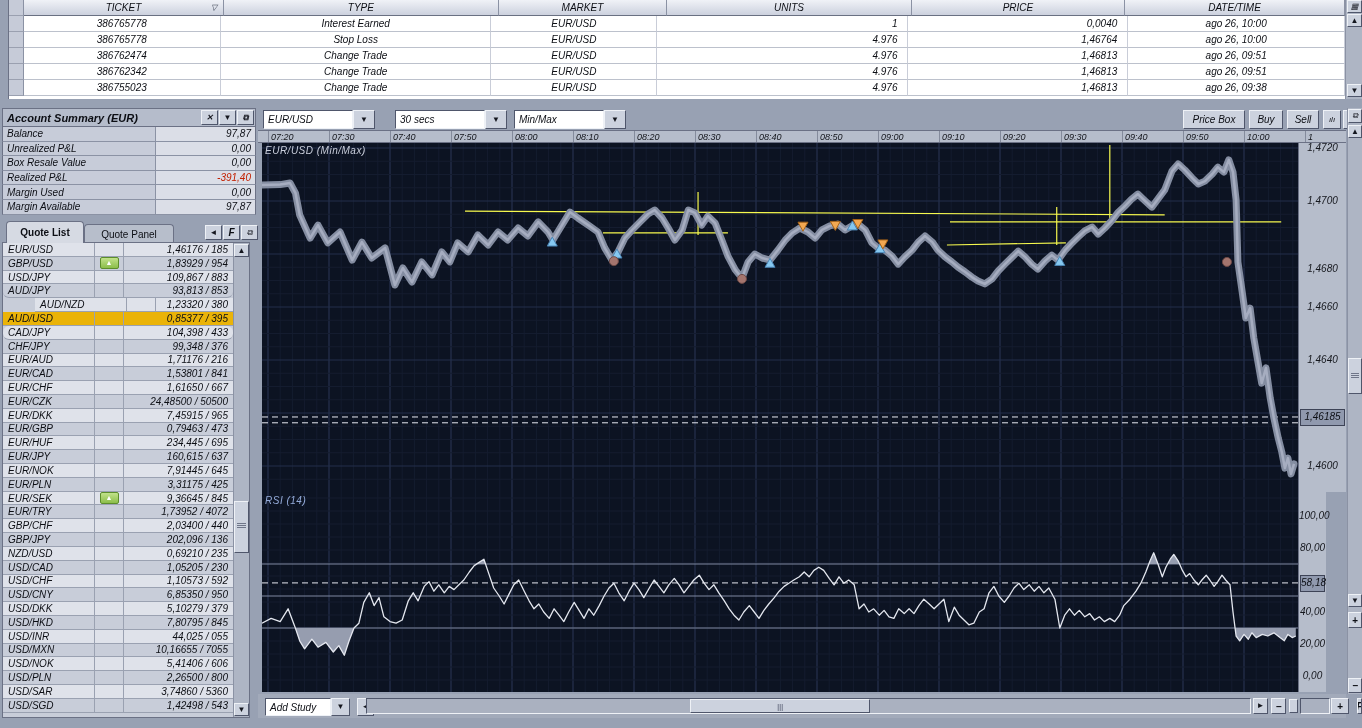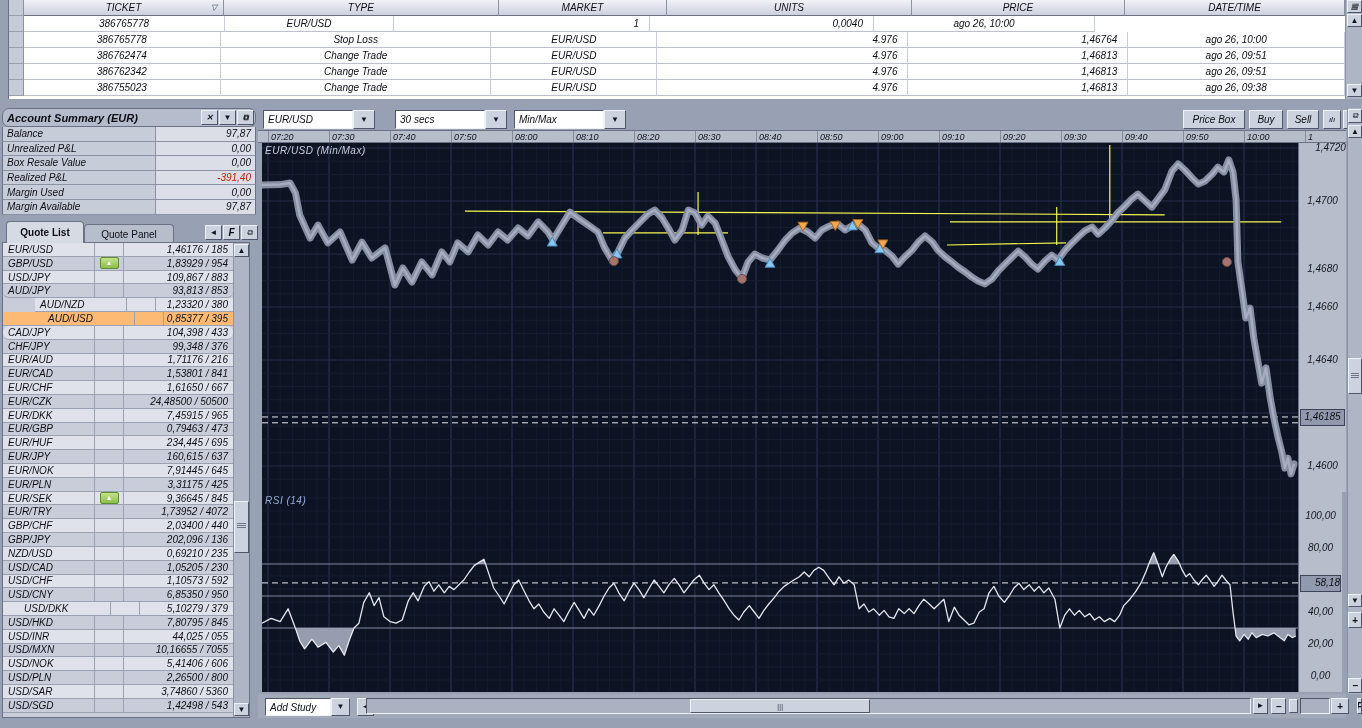--- a/index.html
+++ b/index.html
@@ -63,20 +63,21 @@
         <div class="txn-hcell" style="width: 275px;">TYPE</div>
         <div class="txn-hcell" style="width: 168px;">MARKET</div>
         <div class="txn-hcell" style="width: 245px;">UNITS</div>
         <div class="txn-hcell" style="width: 213px;">PRICE</div>
         <div class="txn-hcell" style="width: 220px;">DATE/TIME</div>
       </div>
   <div id="txn-body">
         <div class="txn-row">
           <div class="txn-cell gutter" style="width: 14px;"></div>
           <div class="txn-cell al-c" style="width: 200px;">386765778</div>
+          <div class="txn-cell al-c" style="width: 275px;">Interest Earned</div>
           <div class="txn-cell al-c" style="width: 168px;">EUR/USD</div>
           <div class="txn-cell al-r" style="width: 245px;">1</div>
           <div class="txn-cell al-r" style="width: 213px;">0,0040</div>
           <div class="txn-cell al-c" style="width: 220px;">ago 26, 10:00</div>
         </div>
         <div class="txn-row">
           <div class="txn-cell gutter" style="width: 14px;"></div>
           <div class="txn-cell al-c" style="width: 200px;">386765778</div>
           <div class="txn-cell al-c" style="width: 275px;">Stop Loss</div>
           <div class="txn-cell al-c" style="width: 168px;">EUR/USD</div>
@@ -119,21 +120,21 @@
       </div>
   <div class="bevel btn abs" style="left:1px;top:14px;width:15px;height:13px;">
         <span class="icon-glyph">▲</span>
       </div>
   <div class="bevel btn abs" style="left:1px;top:84px;width:15px;height:13px;">
         <span class="icon-glyph">▼</span>
       </div>
 </div>
 
 <div class="abs" style="left:2px;top:108px;width:254px;">
-  <div class="title-bar" style="height:17px;border-radius:7px;">
+  <div class="title-bar" style="height:17px;">
     <span style="flex:1;">Account Summary (EUR)</span>
     <span class="bevel btn mini-btn">
           <span class="icon-glyph">✕</span>
         </span>
     <span class="bevel btn mini-btn">
           <span class="icon-glyph">▼</span>
         </span>
     <span class="bevel btn mini-btn" style="margin-right:1px;">
           <span class="icon-glyph">⧉</span>
         </span>
@@ -206,21 +207,21 @@
         <div class="q-row" style="background: rgb(200, 205, 217); border-radius: 6px;">
           <div class="q-pair">AUD/JPY</div>
           <div class="q-icon"></div>
           <div class="q-val">93,813 / 853</div>
         </div>
         <div class="q-row" style="background: rgb(223, 226, 234); margin-left: 32px;">
           <div class="q-pair">AUD/NZD</div>
           <div class="q-icon"></div>
           <div class="q-val">1,23320 / 380</div>
         </div>
-        <div class="q-row" style="background: #fdba74; padding-left: 40px;">
+        <div class="q-row" style="background: #eab308;">
           <div class="q-pair">AUD/USD</div>
           <div class="q-icon"></div>
           <div class="q-val">0,85377 / 395</div>
         </div>
         <div class="q-row" style="background: rgb(223, 226, 234); border-radius: 6px;">
           <div class="q-pair">CAD/JPY</div>
           <div class="q-icon"></div>
           <div class="q-val">104,398 / 433</div>
         </div>
         <div class="q-row" style="background: rgb(200, 205, 217);">
@@ -313,21 +314,21 @@
         <div class="q-row" style="background: rgb(223, 226, 234);">
           <div class="q-pair">USD/CHF</div>
           <div class="q-icon"></div>
           <div class="q-val">1,10573 / 592</div>
         </div>
         <div class="q-row" style="background: rgb(200, 205, 217);">
           <div class="q-pair">USD/CNY</div>
           <div class="q-icon"></div>
           <div class="q-val">6,85350 / 950</div>
         </div>
-        <div class="q-row" style="background: rgb(223, 226, 234); padding-left: 16px;">
+        <div class="q-row" style="background: rgb(223, 226, 234);">
           <div class="q-pair">USD/DKK</div>
           <div class="q-icon"></div>
           <div class="q-val">5,10279 / 379</div>
         </div>
         <div class="q-row" style="background: rgb(200, 205, 217);">
           <div class="q-pair">USD/HKD</div>
           <div class="q-icon"></div>
           <div class="q-val">7,80795 / 845</div>
         </div>
         <div class="q-row" style="background: rgb(223, 226, 234);">
@@ -582,21 +583,21 @@
         <polygon points="573.3,87.38000000000089 568.3,78.38000000000089 578.3,78.38000000000089" fill="#f2a852" stroke="#a86418" stroke-width="1"></polygon>
         <polygon points="595.87,85.5250000000005 590.87,76.5250000000005 600.87,76.5250000000005" fill="#f2a852" stroke="#a86418" stroke-width="1"></polygon>
         <polygon points="620.88,105.92999999999886 615.88,96.92999999999886 625.88,96.92999999999886" fill="#f2a852" stroke="#a86418" stroke-width="1"></polygon>
         <circle cx="351.87" cy="118.15499999999989" r="4.5" fill="#a4756e" stroke="#6f4a46" stroke-width="1"></circle>
         <circle cx="479.96999999999997" cy="135.90999999999852" r="4.5" fill="#a4756e" stroke="#6f4a46" stroke-width="1"></circle>
         <circle cx="964.9199999999998" cy="118.94999999999922" r="4.5" fill="#a4756e" stroke="#6f4a46" stroke-width="1"></circle>
       </svg>
   <div class="plot-label" style="left:3px;top:2px;color:#c9cedb;">EUR/USD (Min/Max)</div>
 </div>
 <div class="abs" style="left:1298px;top:143px;width:48px;height:349px;background:#b6bdcb;border-left:1px solid #6b7185;" id="price-axis">
-      <div class="y-label" style="top: -1px; margin-left: 8px;">1,4720</div>
+      <div class="y-label" style="top: -1px;">1,4720</div>
       <div class="y-label" style="top: 52px;">1,4700</div>
       <div class="y-label" style="top: 120px;">1,4680</div>
       <div class="y-label" style="top: 158px;">1,4660</div>
       <div class="y-label" style="top: 211px;">1,4640</div>
       <div class="y-label" style="top: 317px;">1,4600</div>
       <div class="cur-box" style="top: 265.975px;">1,46185</div>
     </div>
 
 <div class="abs" style="left:262px;top:492px;width:1036px;height:200px;background:#0c1322;">
   <svg id="rsi-svg" width="1036" height="200">
@@ -712,21 +713,21 @@
             <rect x="0" y="0" width="1036" height="72"></rect>
           </clipPath>
         </defs>
         <path d="M-0.1 131.2 L9.1 126.4 L18.2 129.6 L26.1 116.8 L32.8 134.4 L37.7 148.8 L42.6 156.8 L49.9 147.2 L56.0 155.2 L63.9 150.4 L71.3 160.0 L76.8 153.6 L82.3 163.2 L87.1 148.8 L92.0 136.0 L96.9 131.2 L101.8 110.4 L107.3 100.8 L112.1 113.6 L117.0 105.6 L121.9 124.8 L128.0 129.6 L134.1 131.2 L140.2 128.0 L146.3 108.8 L151.2 100.8 L156.1 108.8 L162.2 94.4 L167.0 89.6 L171.9 99.2 L176.8 92.8 L182.3 100.8 L187.2 94.4 L192.0 97.6 L196.9 92.8 L201.8 88.0 L207.3 80.0 L212.2 73.6 L217.1 70.4 L221.9 67.2 L226.8 81.6 L231.7 96.0 L237.2 104.0 L242.1 112.0 L246.9 102.4 L251.8 92.8 L256.7 88.0 L262.2 99.2 L267.1 108.8 L272.0 116.8 L276.8 112.0 L281.7 120.0 L287.2 126.4 L292.1 116.8 L297.0 123.2 L301.8 129.6 L306.7 120.0 L312.2 110.4 L317.1 118.4 L322.0 126.4 L326.9 116.8 L331.7 123.2 L337.2 113.6 L342.1 104.0 L347.0 96.0 L351.9 91.2 L356.8 100.8 L362.2 108.8 L367.1 99.2 L372.0 91.2 L376.9 97.6 L381.8 105.6 L387.3 96.0 L392.1 88.0 L397.0 94.4 L401.9 100.8 L406.8 92.8 L412.3 86.4 L417.1 92.8 L422.0 100.8 L426.9 94.4 L431.8 88.0 L437.3 83.2 L442.1 91.2 L447.0 97.6 L451.9 92.8 L456.8 100.8 L462.3 108.8 L467.2 116.8 L472.0 123.2 L476.9 128.0 L481.8 120.0 L487.3 113.6 L492.2 120.0 L497.0 126.4 L501.9 118.4 L506.8 112.0 L512.3 105.6 L517.2 99.2 L522.1 94.4 L526.9 91.2 L531.8 88.0 L537.3 84.8 L542.2 80.0 L547.1 84.8 L551.9 78.4 L556.8 75.2 L561.7 78.4 L567.2 86.4 L572.1 92.8 L577.0 84.8 L581.8 91.2 L586.7 88.0 L592.2 92.8 L597.1 116.8 L602.0 112.0 L606.8 120.0 L611.7 116.8 L617.2 123.2 L622.1 118.4 L627.0 124.8 L631.9 126.4 L636.7 116.8 L642.2 121.6 L647.1 116.8 L652.0 121.6 L656.9 113.6 L661.8 107.2 L667.2 112.0 L672.1 116.8 L677.0 112.0 L681.9 107.2 L686.8 129.6 L692.3 115.2 L697.1 123.2 L702.0 128.0 L706.9 132.8 L711.8 131.2 L717.3 120.0 L722.1 116.8 L727.0 100.8 L731.9 94.4 L736.8 104.0 L742.3 110.4 L747.1 104.0 L752.0 96.0 L756.9 91.2 L761.8 97.6 L767.3 92.8 L772.2 99.2 L777.0 94.4 L781.9 100.8 L786.8 96.0 L792.9 107.2 L797.8 136.0 L802.7 123.2 L807.5 116.8 L812.4 123.2 L817.3 118.4 L822.8 124.8 L827.7 121.6 L832.5 128.0 L837.4 124.8 L842.3 129.6 L847.8 126.4 L852.7 129.6 L857.6 123.2 L861.8 113.6 L867.9 107.2 L874.0 99.2 L878.9 91.2 L883.8 80.0 L888.1 68.8 L891.7 60.8 L896.0 72.0 L900.3 84.8 L903.9 75.2 L908.2 67.2 L911.8 62.4 L916.1 68.8 L920.4 78.4 L924.0 84.8 L927.7 81.6 L932.0 88.0 L936.3 92.8 L939.9 88.0 L944.2 83.2 L947.8 88.0 L952.1 94.4 L955.8 89.6 L960.0 83.2 L963.7 88.0 L968.0 92.8 L971.0 120.0 L974.1 144.0 L977.7 148.8 L982.0 142.4 L986.3 147.2 L989.9 140.8 L994.2 145.6 L1000.3 142.4 L1005.8 144.0 L1011.9 140.8 L1018.0 145.6 L1022.3 148.8 L1025.9 142.4 L1030.2 145.6 L1033.8 144.0 L1033.8 136 L-0.1 136 Z" fill="#969daf" clip-path="url(#below30)"></path>
         <path d="M-0.1 131.2 L9.1 126.4 L18.2 129.6 L26.1 116.8 L32.8 134.4 L37.7 148.8 L42.6 156.8 L49.9 147.2 L56.0 155.2 L63.9 150.4 L71.3 160.0 L76.8 153.6 L82.3 163.2 L87.1 148.8 L92.0 136.0 L96.9 131.2 L101.8 110.4 L107.3 100.8 L112.1 113.6 L117.0 105.6 L121.9 124.8 L128.0 129.6 L134.1 131.2 L140.2 128.0 L146.3 108.8 L151.2 100.8 L156.1 108.8 L162.2 94.4 L167.0 89.6 L171.9 99.2 L176.8 92.8 L182.3 100.8 L187.2 94.4 L192.0 97.6 L196.9 92.8 L201.8 88.0 L207.3 80.0 L212.2 73.6 L217.1 70.4 L221.9 67.2 L226.8 81.6 L231.7 96.0 L237.2 104.0 L242.1 112.0 L246.9 102.4 L251.8 92.8 L256.7 88.0 L262.2 99.2 L267.1 108.8 L272.0 116.8 L276.8 112.0 L281.7 120.0 L287.2 126.4 L292.1 116.8 L297.0 123.2 L301.8 129.6 L306.7 120.0 L312.2 110.4 L317.1 118.4 L322.0 126.4 L326.9 116.8 L331.7 123.2 L337.2 113.6 L342.1 104.0 L347.0 96.0 L351.9 91.2 L356.8 100.8 L362.2 108.8 L367.1 99.2 L372.0 91.2 L376.9 97.6 L381.8 105.6 L387.3 96.0 L392.1 88.0 L397.0 94.4 L401.9 100.8 L406.8 92.8 L412.3 86.4 L417.1 92.8 L422.0 100.8 L426.9 94.4 L431.8 88.0 L437.3 83.2 L442.1 91.2 L447.0 97.6 L451.9 92.8 L456.8 100.8 L462.3 108.8 L467.2 116.8 L472.0 123.2 L476.9 128.0 L481.8 120.0 L487.3 113.6 L492.2 120.0 L497.0 126.4 L501.9 118.4 L506.8 112.0 L512.3 105.6 L517.2 99.2 L522.1 94.4 L526.9 91.2 L531.8 88.0 L537.3 84.8 L542.2 80.0 L547.1 84.8 L551.9 78.4 L556.8 75.2 L561.7 78.4 L567.2 86.4 L572.1 92.8 L577.0 84.8 L581.8 91.2 L586.7 88.0 L592.2 92.8 L597.1 116.8 L602.0 112.0 L606.8 120.0 L611.7 116.8 L617.2 123.2 L622.1 118.4 L627.0 124.8 L631.9 126.4 L636.7 116.8 L642.2 121.6 L647.1 116.8 L652.0 121.6 L656.9 113.6 L661.8 107.2 L667.2 112.0 L672.1 116.8 L677.0 112.0 L681.9 107.2 L686.8 129.6 L692.3 115.2 L697.1 123.2 L702.0 128.0 L706.9 132.8 L711.8 131.2 L717.3 120.0 L722.1 116.8 L727.0 100.8 L731.9 94.4 L736.8 104.0 L742.3 110.4 L747.1 104.0 L752.0 96.0 L756.9 91.2 L761.8 97.6 L767.3 92.8 L772.2 99.2 L777.0 94.4 L781.9 100.8 L786.8 96.0 L792.9 107.2 L797.8 136.0 L802.7 123.2 L807.5 116.8 L812.4 123.2 L817.3 118.4 L822.8 124.8 L827.7 121.6 L832.5 128.0 L837.4 124.8 L842.3 129.6 L847.8 126.4 L852.7 129.6 L857.6 123.2 L861.8 113.6 L867.9 107.2 L874.0 99.2 L878.9 91.2 L883.8 80.0 L888.1 68.8 L891.7 60.8 L896.0 72.0 L900.3 84.8 L903.9 75.2 L908.2 67.2 L911.8 62.4 L916.1 68.8 L920.4 78.4 L924.0 84.8 L927.7 81.6 L932.0 88.0 L936.3 92.8 L939.9 88.0 L944.2 83.2 L947.8 88.0 L952.1 94.4 L955.8 89.6 L960.0 83.2 L963.7 88.0 L968.0 92.8 L971.0 120.0 L974.1 144.0 L977.7 148.8 L982.0 142.4 L986.3 147.2 L989.9 140.8 L994.2 145.6 L1000.3 142.4 L1005.8 144.0 L1011.9 140.8 L1018.0 145.6 L1022.3 148.8 L1025.9 142.4 L1030.2 145.6 L1033.8 144.0 L1033.8 72 L-0.1 72 Z" fill="#969daf" clip-path="url(#above70)"></path>
         <line x1="0" y1="90.912" x2="1036" y2="90.912" stroke="#e8eaf2" stroke-width="1" stroke-dasharray="6 4"></line>
         <path d="M-0.1 131.2 L9.1 126.4 L18.2 129.6 L26.1 116.8 L32.8 134.4 L37.7 148.8 L42.6 156.8 L49.9 147.2 L56.0 155.2 L63.9 150.4 L71.3 160.0 L76.8 153.6 L82.3 163.2 L87.1 148.8 L92.0 136.0 L96.9 131.2 L101.8 110.4 L107.3 100.8 L112.1 113.6 L117.0 105.6 L121.9 124.8 L128.0 129.6 L134.1 131.2 L140.2 128.0 L146.3 108.8 L151.2 100.8 L156.1 108.8 L162.2 94.4 L167.0 89.6 L171.9 99.2 L176.8 92.8 L182.3 100.8 L187.2 94.4 L192.0 97.6 L196.9 92.8 L201.8 88.0 L207.3 80.0 L212.2 73.6 L217.1 70.4 L221.9 67.2 L226.8 81.6 L231.7 96.0 L237.2 104.0 L242.1 112.0 L246.9 102.4 L251.8 92.8 L256.7 88.0 L262.2 99.2 L267.1 108.8 L272.0 116.8 L276.8 112.0 L281.7 120.0 L287.2 126.4 L292.1 116.8 L297.0 123.2 L301.8 129.6 L306.7 120.0 L312.2 110.4 L317.1 118.4 L322.0 126.4 L326.9 116.8 L331.7 123.2 L337.2 113.6 L342.1 104.0 L347.0 96.0 L351.9 91.2 L356.8 100.8 L362.2 108.8 L367.1 99.2 L372.0 91.2 L376.9 97.6 L381.8 105.6 L387.3 96.0 L392.1 88.0 L397.0 94.4 L401.9 100.8 L406.8 92.8 L412.3 86.4 L417.1 92.8 L422.0 100.8 L426.9 94.4 L431.8 88.0 L437.3 83.2 L442.1 91.2 L447.0 97.6 L451.9 92.8 L456.8 100.8 L462.3 108.8 L467.2 116.8 L472.0 123.2 L476.9 128.0 L481.8 120.0 L487.3 113.6 L492.2 120.0 L497.0 126.4 L501.9 118.4 L506.8 112.0 L512.3 105.6 L517.2 99.2 L522.1 94.4 L526.9 91.2 L531.8 88.0 L537.3 84.8 L542.2 80.0 L547.1 84.8 L551.9 78.4 L556.8 75.2 L561.7 78.4 L567.2 86.4 L572.1 92.8 L577.0 84.8 L581.8 91.2 L586.7 88.0 L592.2 92.8 L597.1 116.8 L602.0 112.0 L606.8 120.0 L611.7 116.8 L617.2 123.2 L622.1 118.4 L627.0 124.8 L631.9 126.4 L636.7 116.8 L642.2 121.6 L647.1 116.8 L652.0 121.6 L656.9 113.6 L661.8 107.2 L667.2 112.0 L672.1 116.8 L677.0 112.0 L681.9 107.2 L686.8 129.6 L692.3 115.2 L697.1 123.2 L702.0 128.0 L706.9 132.8 L711.8 131.2 L717.3 120.0 L722.1 116.8 L727.0 100.8 L731.9 94.4 L736.8 104.0 L742.3 110.4 L747.1 104.0 L752.0 96.0 L756.9 91.2 L761.8 97.6 L767.3 92.8 L772.2 99.2 L777.0 94.4 L781.9 100.8 L786.8 96.0 L792.9 107.2 L797.8 136.0 L802.7 123.2 L807.5 116.8 L812.4 123.2 L817.3 118.4 L822.8 124.8 L827.7 121.6 L832.5 128.0 L837.4 124.8 L842.3 129.6 L847.8 126.4 L852.7 129.6 L857.6 123.2 L861.8 113.6 L867.9 107.2 L874.0 99.2 L878.9 91.2 L883.8 80.0 L888.1 68.8 L891.7 60.8 L896.0 72.0 L900.3 84.8 L903.9 75.2 L908.2 67.2 L911.8 62.4 L916.1 68.8 L920.4 78.4 L924.0 84.8 L927.7 81.6 L932.0 88.0 L936.3 92.8 L939.9 88.0 L944.2 83.2 L947.8 88.0 L952.1 94.4 L955.8 89.6 L960.0 83.2 L963.7 88.0 L968.0 92.8 L971.0 120.0 L974.1 144.0 L977.7 148.8 L982.0 142.4 L986.3 147.2 L989.9 140.8 L994.2 145.6 L1000.3 142.4 L1005.8 144.0 L1011.9 140.8 L1018.0 145.6 L1022.3 148.8 L1025.9 142.4 L1030.2 145.6 L1033.8 144.0" fill="none" stroke="#e4e7ef" stroke-width="1.3" stroke-linejoin="round"></path>
       </svg>
   <div class="plot-label" style="left:3px;top:3px;color:#93aad8;">RSI (14)</div>
 </div>
-<div class="abs" style="left:1298px;top:492px;width:44px;height:200px;background:#b6bdcb;border-left:1px solid #6b7185;" id="rsi-axis">
+<div class="abs" style="left:1298px;top:492px;width:28px;height:200px;background:#b6bdcb;border-left:1px solid #6b7185;" id="rsi-axis">
       <div class="y-label" style="top: 18px;">100,00</div>
       <div class="y-label" style="top: 50px;">80,00</div>
       <div class="y-label" style="top: 114px;">40,00</div>
       <div class="y-label" style="top: 146px;">20,00</div>
       <div class="y-label" style="top: 178px;">0,00</div>
       <div class="cur-box" style="top: 82.912px; text-align: right;">58,18</div>
     </div>
 
 <div class="abs" style="left:258px;top:694px;width:1088px;height:24px;background:#a2aaba;"></div>
 <div class="abs" style="left:265px;top:698px;display:flex;">

